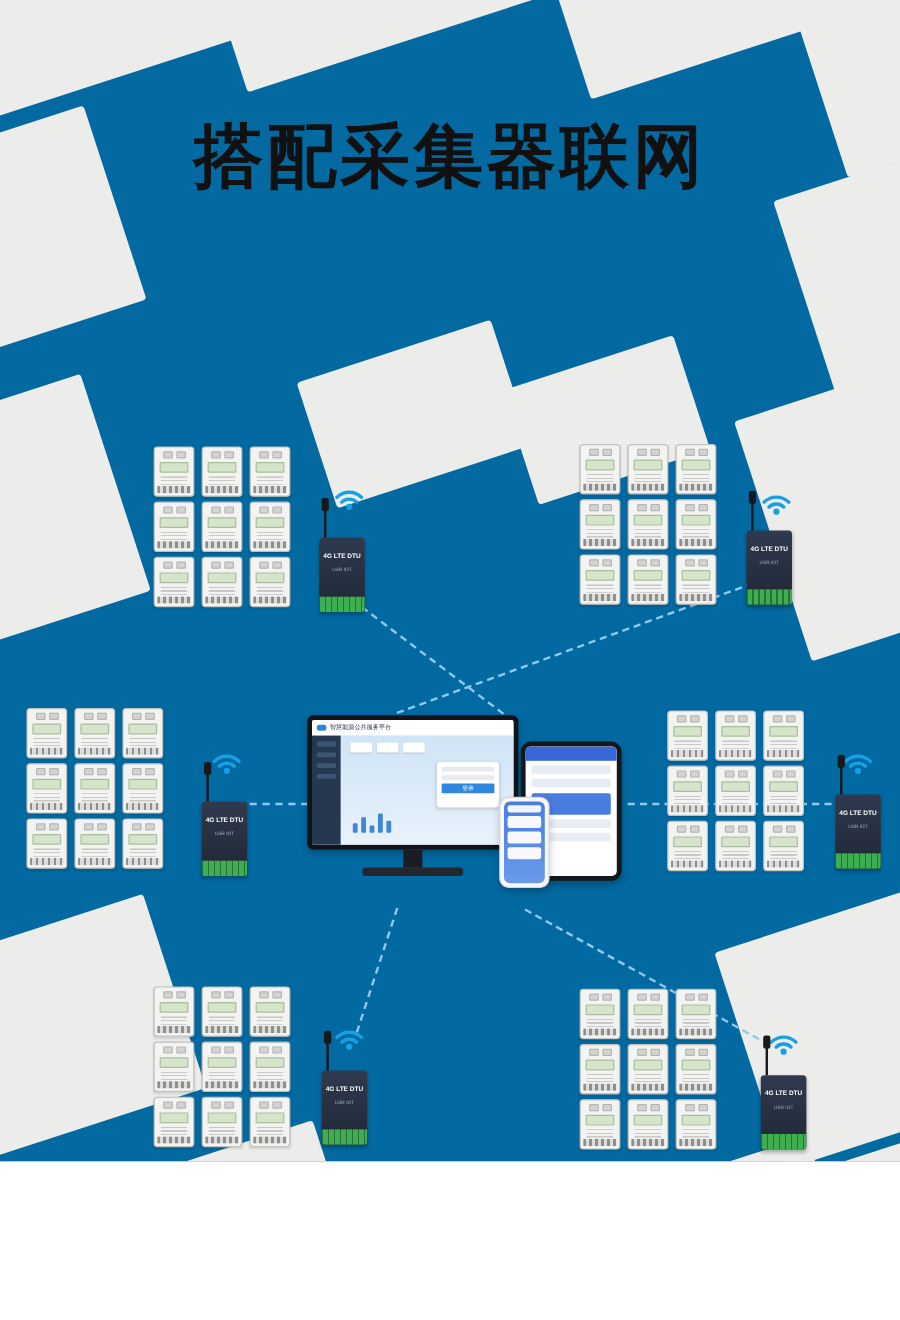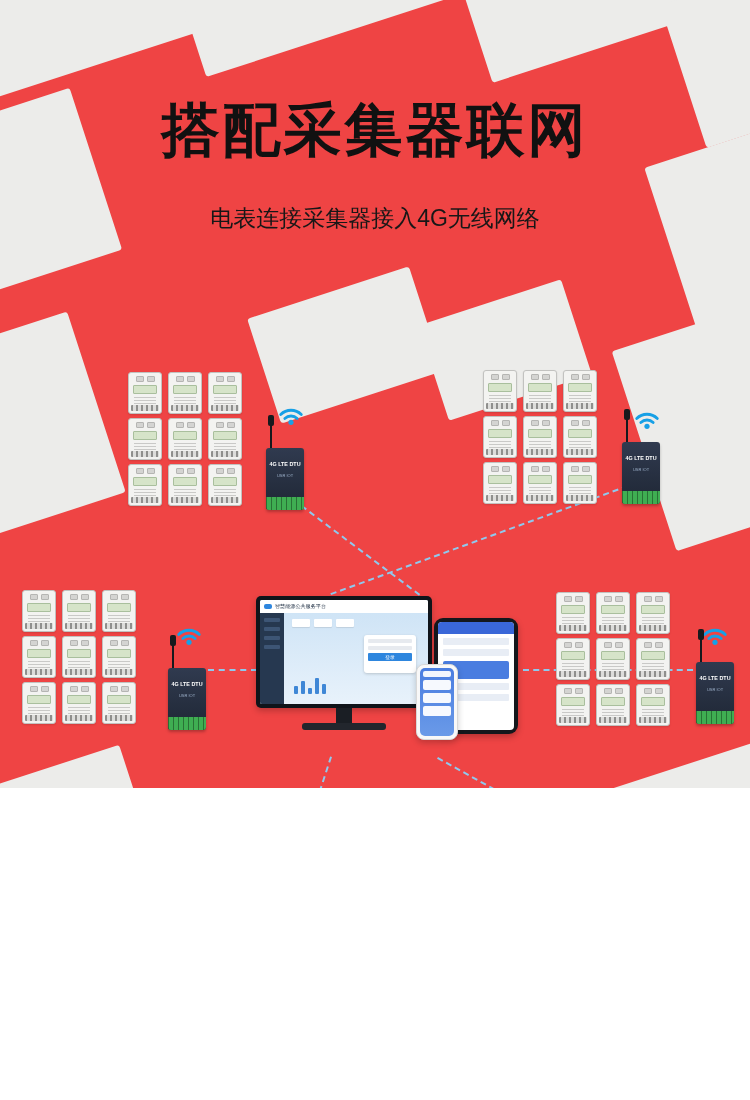--- a/index.html
+++ b/index.html
@@ -1,18 +1,18 @@
 <!DOCTYPE html>
 <html style="--wifi-blue: #17a0e6; --line-blue: #8fc9ee; --collector-body: #1f2735; --collector-terminal: #3fae52; --road-blue: #2e6bd8;"><head>
 <meta charset="utf-8">
 <style>
   html,body{margin:0;padding:0;background:#ffffff;}
   .stage{
-    position:relative;width:750px;height:788px;margin:0 auto;
-    background:#ef4444;overflow:hidden;
+    position:relative;width:750px;height:968px;margin:0 auto;
+    background:#0369a1;overflow:hidden;
     font-family:"Liberation Sans","DejaVu Sans",sans-serif;
   }
   
   .blk{position:absolute;background:#ececea;border-radius:3px;transform:rotate(-18deg);z-index:0;}
   .road{position:absolute;left:-8px;top:1082px;width:310px;height:6px;background:var(--road-blue,#2e6bd8);transform:rotate(-2deg);opacity:.85;z-index:0;}
 
   
   .title{position:absolute;top:92px;left:0;width:100%;text-align:center;
     font-size:58px;font-weight:900;color:#111;letter-spacing:3px;z-index:2;}
   .subtitle{position:absolute;left:0;width:100%;text-align:center;
@@ -113,21 +113,20 @@
     <div class="blk" style="left:430px;top:300px;width:150px;height:100px;"></div>
     <div class="blk" style="left:-40px;top:770px;width:190px;height:170px;"></div>
     <div class="blk" style="left:620px;top:760px;width:190px;height:190px;"></div>
     <div class="blk" style="left:30px;top:970px;width:260px;height:150px;"></div>
     <div class="blk" style="left:400px;top:990px;width:300px;height:130px;"></div>
     <div class="blk" style="left:660px;top:960px;width:160px;height:160px;"></div>
     <div class="road"></div>
   </div>
 
   <div class="title">搭配采集器联网</div>
-  <div class="subtitle sub1">电表连接采集器接入4G无线网络</div>
 
   <div class="monitor">
     <div class="m-screen">
       <div class="m-view">
         <div class="m-header">
           <div class="m-logo"></div>
           <div class="m-title">智慧能源公共服务平台</div>
         </div>
         <div class="m-side">
             <i></i>

